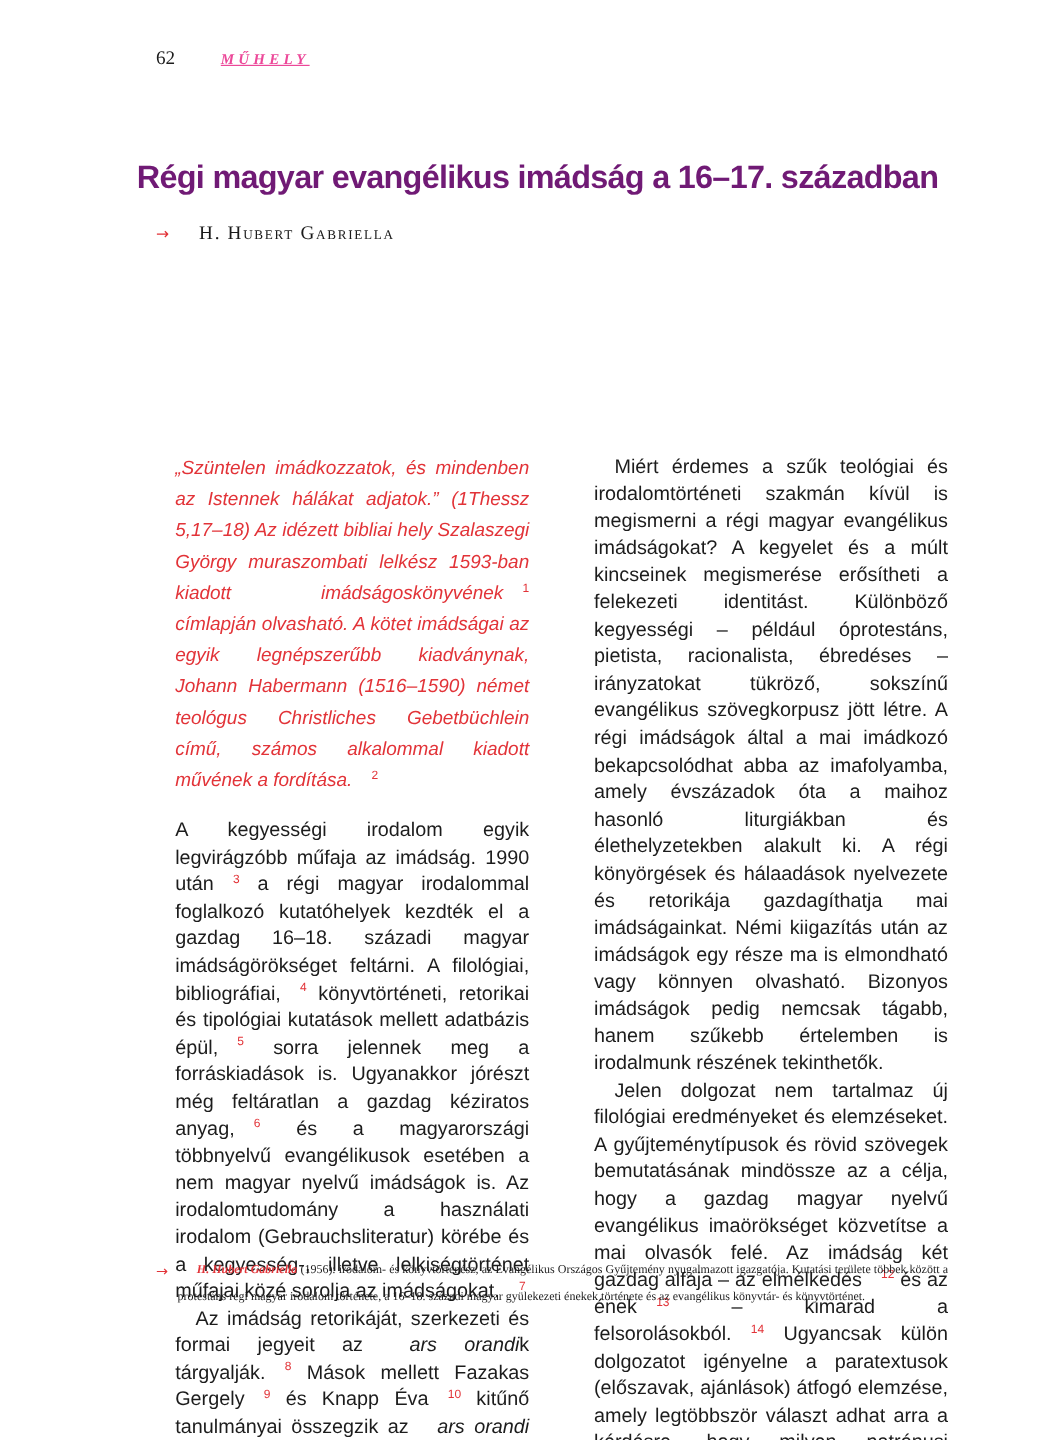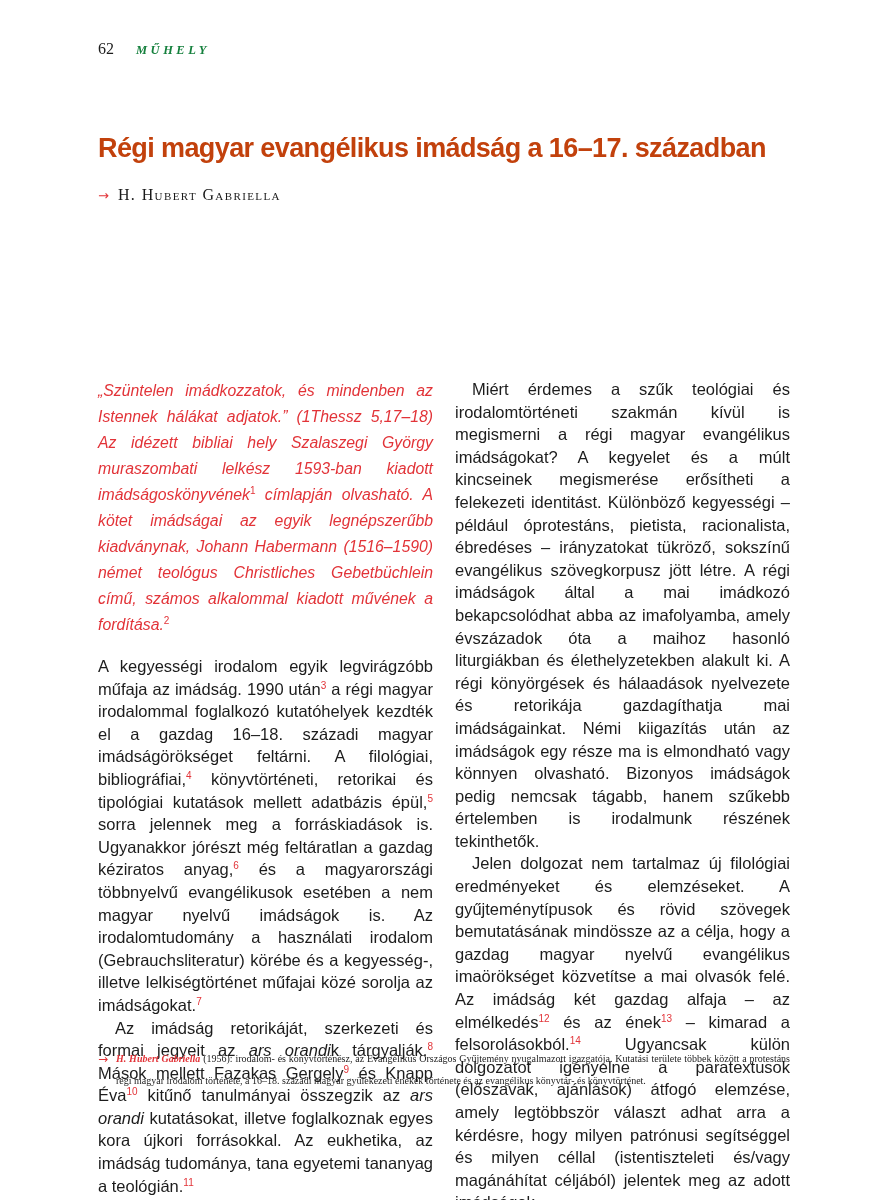--- a/index.html
+++ b/index.html
@@ -1,16 +1,16 @@
 <!DOCTYPE html>
 <html lang="hu" style="--red: #e23338;"><head>
 <meta charset="utf-8">
 <style>
   :root { --red: #e23338; --ink: #1c1c1c; }
-  * { box-sizing: border-box; }
+  * { box-sizing: border-box; padding-left: 16px; }
   html, body { margin: 0; padding: 0; background: #ffffff; }
 
   .page {
     position: relative;
     width: 880px;
     height: 1200px;
     background: #ffffff;
     overflow: hidden;
   }
 
@@ -27,34 +27,35 @@
     font-family: "Liberation Serif", serif;
     font-size: 16px;
     color: #1d1d1d;
   }
   .rubric {
     font-family: "Liberation Serif", serif;
     font-style: italic;
     font-weight: bold;
     font-size: 12.5px;
     letter-spacing: 3.5px;
-    color: #15803d;
+    color: #ec4899;
+    text-decoration: underline;
   }
 
   
   .title {
     position: absolute;
     top: 133px;
     left: 98px;
     margin: 0;
     font-family: "Liberation Sans", sans-serif;
     font-weight: 700;
     font-size: 27px;
     letter-spacing: -0.6px;
-    color: #c2410c;
+    color: #701a75;
     white-space: nowrap;
   }
   .byline {
     position: absolute;
     top: 186px;
     left: 98px;
     display: flex;
     align-items: baseline;
     gap: 9px;
   }

